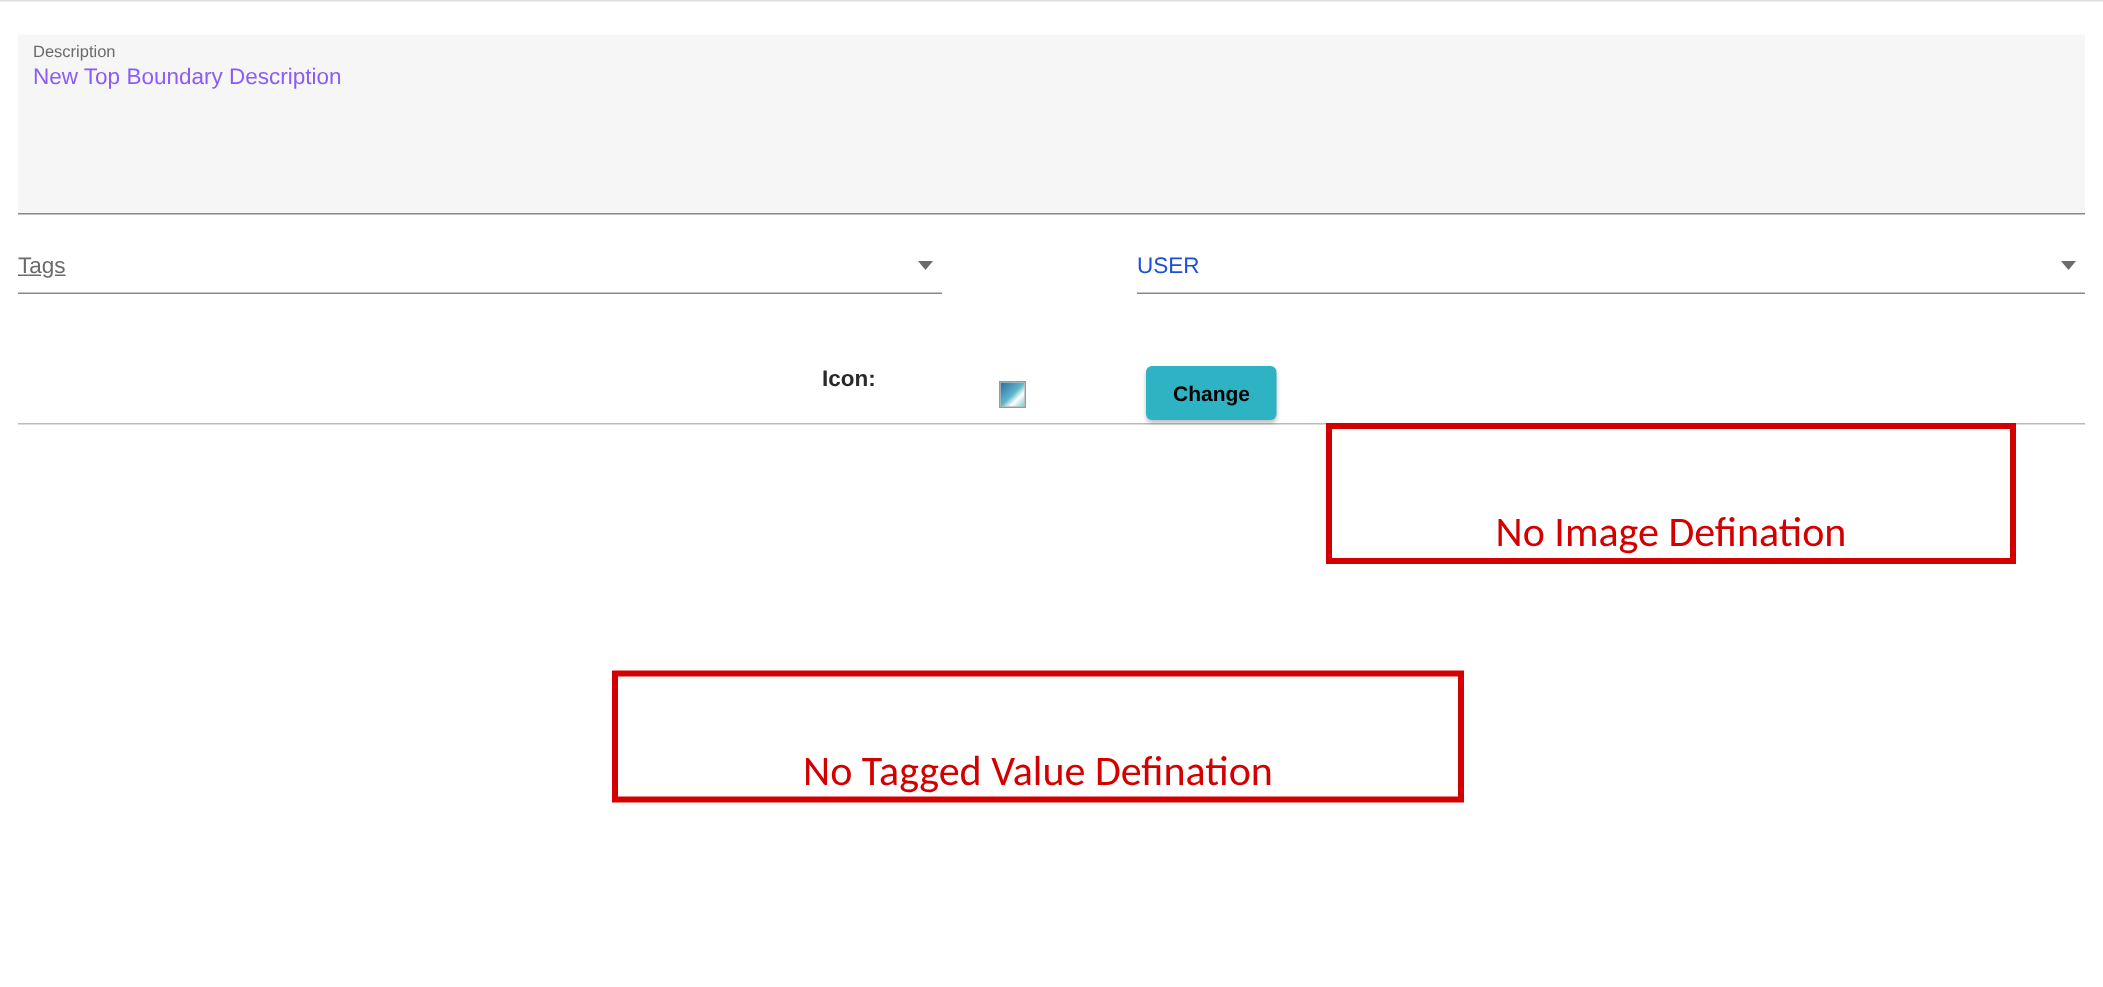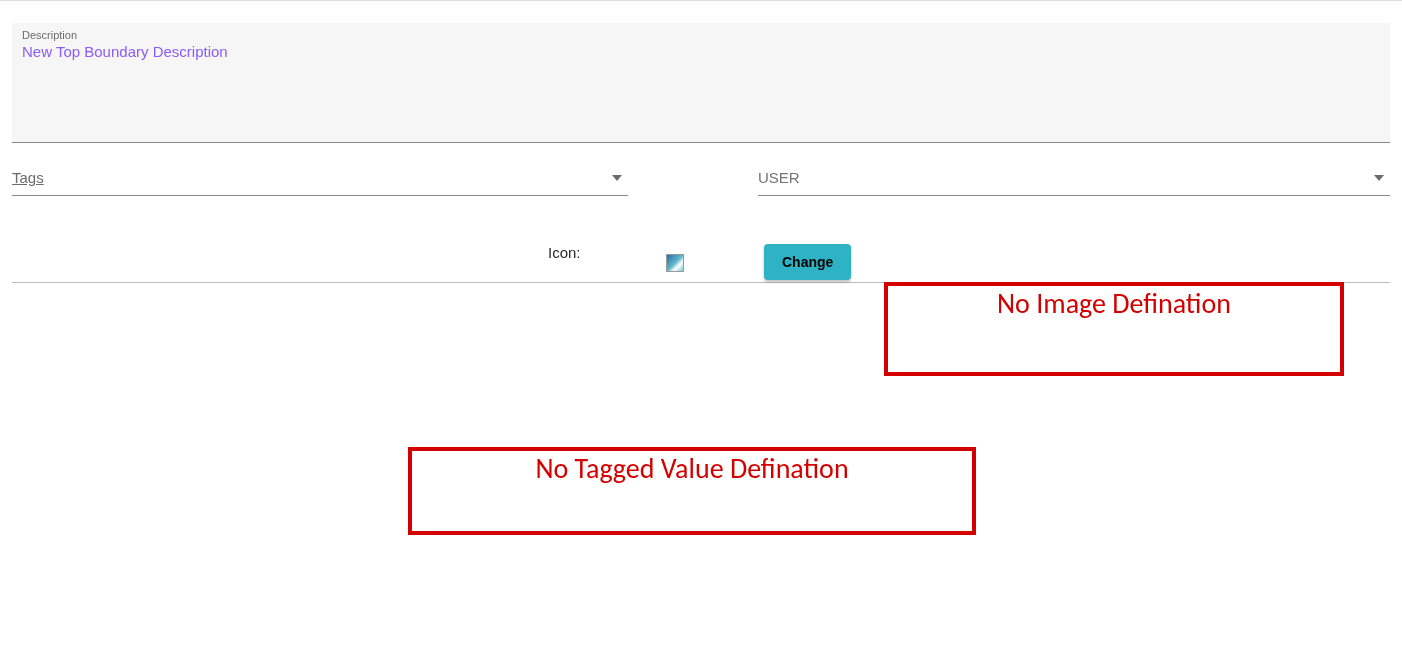--- a/index.html
+++ b/index.html
@@ -65,21 +65,21 @@
       position: relative;
       cursor: pointer;
     }
     .select-like .placeholder {
       font-size: 15px;
       color: #6b6b6b;
       text-decoration: underline;
     }
     .select-like .value {
       font-size: 15px;
-      color: #737373;
+      color: #1d4ed8;
     }
     .select-like .mini-label {
       font-size: 11px;
       color: #6b6b6b;
       display: block;
       margin-bottom: 2px;
     }
     .caret {
       position: absolute;
       right: 6px;
@@ -93,21 +93,21 @@
     .icon-row {
       display: flex;
       align-items: center;
       margin-top: 56px;
       border-bottom: 1px solid #bbb;
       padding-bottom: 30px;
       position: relative;
     }
     .icon-label {
       font-size: 15px;
-      font-weight: 400;
+      font-weight: 700;
       color: #2a2a2a;
       position: absolute;
       left: 536px;
     }
     .icon-preview {
       width: 18px;
       height: 18px;
       position: absolute;
       left: 654px;
       top: 2px;
@@ -129,21 +129,21 @@
       box-shadow: 0 2px 3px rgba(0,0,0,0.25);
     }
     .annotation {
       position: absolute;
       border: 4px solid #d40000;
       background: #ffffff;
       color: #d40000;
       font-size: 28px;
       font-family: Calibri, Arial, sans-serif;
       display: flex;
-      align-items: flex-start;
+      align-items: flex-end;
       justify-content: center;
       padding: 0 20px;
     }
     .annotation-1 {
       left: 884px;
       top: 282px;
       width: 460px;
       height: 94px;
     }
     .annotation-2 {

